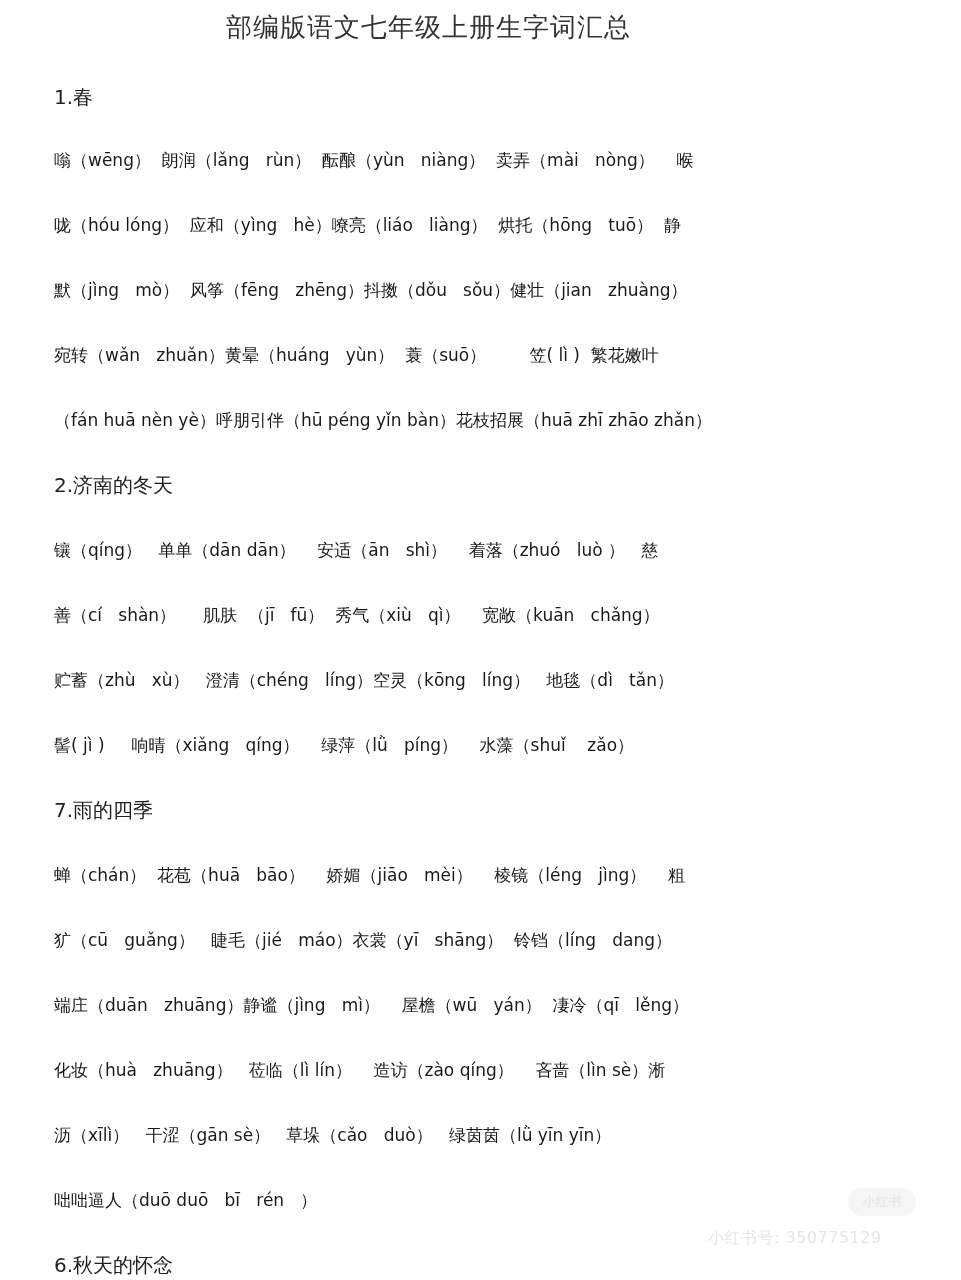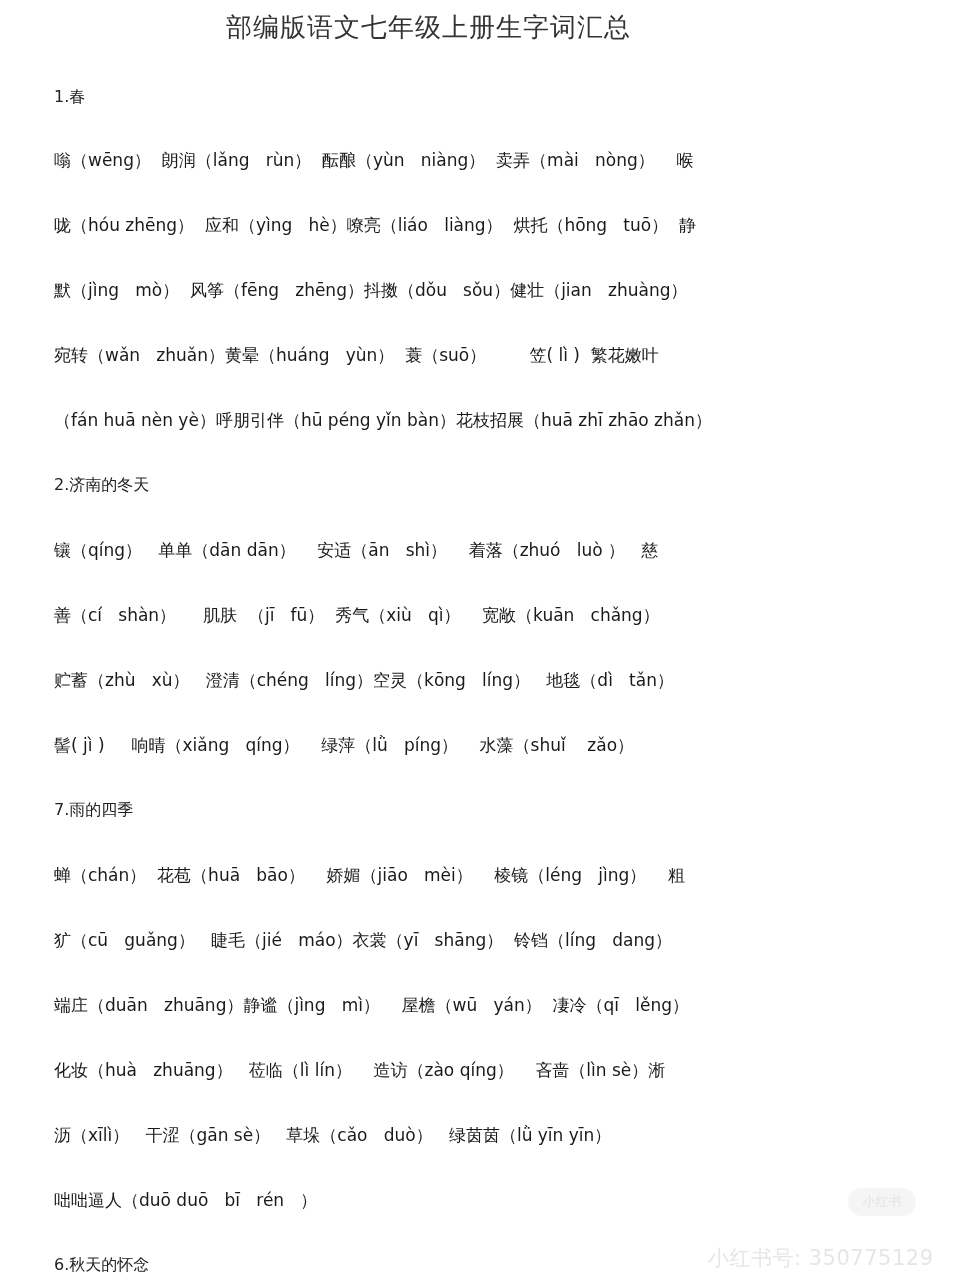--- a/index.html
+++ b/index.html
@@ -13,40 +13,40 @@
       font-family: "DejaVu Serif", "Liberation Serif", serif;
       font-size: 26px; color: #333; padding-left: 90px; box-sizing: border-box;
       letter-spacing: 1px;
     }
     .line {
       position: absolute; left: 54px; white-space: pre;
       font-size: 17px; line-height: 30px; color: #1a1a1a;
     }
     .heading {
       position: absolute; left: 54px; white-space: pre;
-      font-size: 16px; line-height: 30px; color: #222;
+      font-size: 20px; line-height: 30px; color: #222;
     }
     .watermark-badge {
       position: absolute; left: 848px; top: 1188px; width: 68px; height: 28px;
       border-radius: 14px; background: #f5f5f5; color: #e2e2e2;
       font-size: 13px; text-align: center; line-height: 28px;
     }
     .watermark-id {
-      position: absolute; left: 708px; top: 1228px; font-size: 21px;
-      color: #e6e6e6; letter-spacing: 0.5px; margin-top: 16px;
+      position: absolute; left: 708px; top: 1228px; font-size: 16px;
+      color: #e6e6e6; letter-spacing: 0.5px;
     }
   </style>
 </head>
 <body>
 
 <div class="title">部编版语文七年级上册生字词汇总</div>
 
 <div class="heading" style="top:82px">1.春</div>
 <div class="line" style="top:145px">嗡（wēng）  朗润（lǎng   rùn）  酝酿（yùn   niàng）  卖弄（mài   nòng）    喉</div>
-<div class="line" style="top:210px">咙（hóu zhēng）  应和（yìng   hè）嘹亮（liáo   liàng）  烘托（hōng   tuō）  静</div>
+<div class="line" style="top:210px">咙（hóu lóng）  应和（yìng   hè）嘹亮（liáo   liàng）  烘托（hōng   tuō）  静</div>
 <div class="line" style="top:275px">默（jìng   mò）  风筝（fēng   zhēng）抖擞（dǒu   sǒu）健壮（jian   zhuàng）</div>
 <div class="line" style="top:340px">宛转（wǎn   zhuǎn）黄晕（huáng   yùn）  蓑（suō）        笠( lì )  繁花嫩叶</div>
 <div class="line" style="top:405px">（fán huā nèn yè）呼朋引伴（hū péng yǐn bàn）花枝招展（huā zhī zhāo zhǎn）</div>
 
 <div class="heading" style="top:470px">2.济南的冬天</div>
 <div class="line" style="top:535px">镶（qíng）   单单（dān dān）    安适（ān   shì）    着落（zhuó   luò ）   慈</div>
 <div class="line" style="top:600px">善（cí   shàn）     肌肤  （jī   fū）  秀气（xiù   qì）    宽敞（kuān   chǎng）</div>
 <div class="line" style="top:665px">贮蓄（zhù   xù）   澄清（chéng   líng）空灵（kōng   líng）   地毯（dì   tǎn）</div>
 <div class="line" style="top:730px">髻( jì )     响晴（xiǎng   qíng）    绿萍（lǜ   píng）    水藻（shuǐ    zǎo）</div>
 

